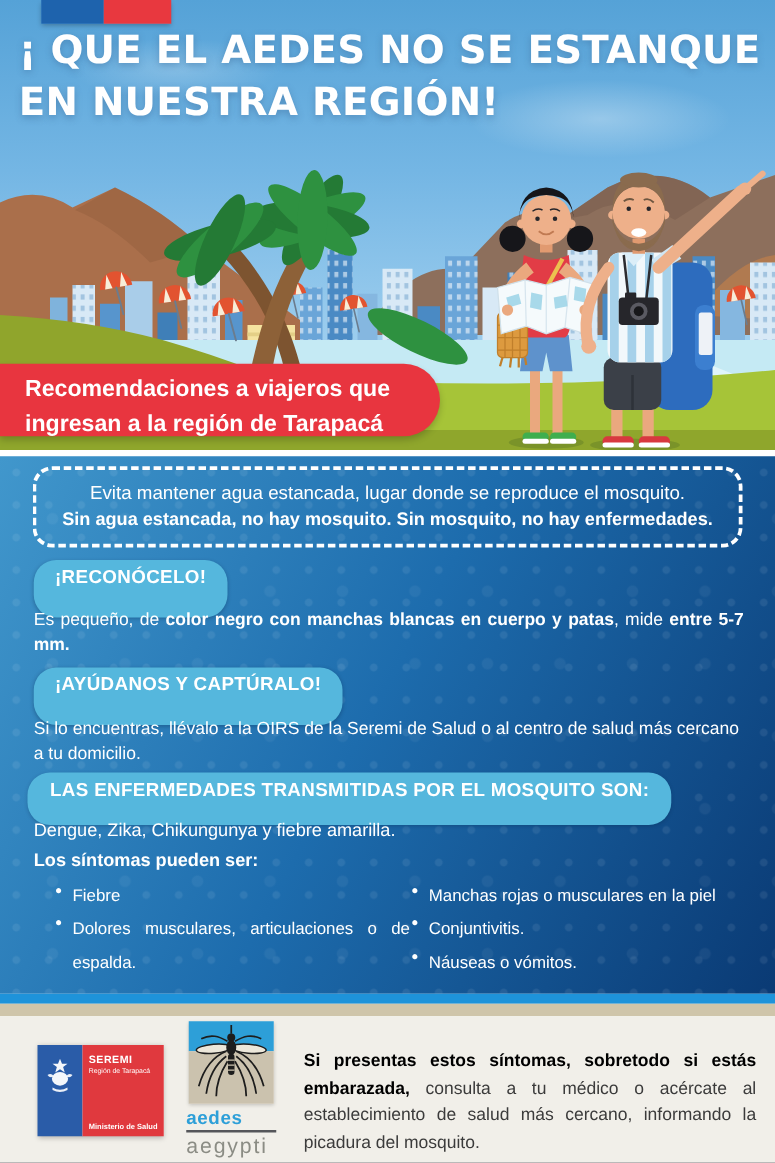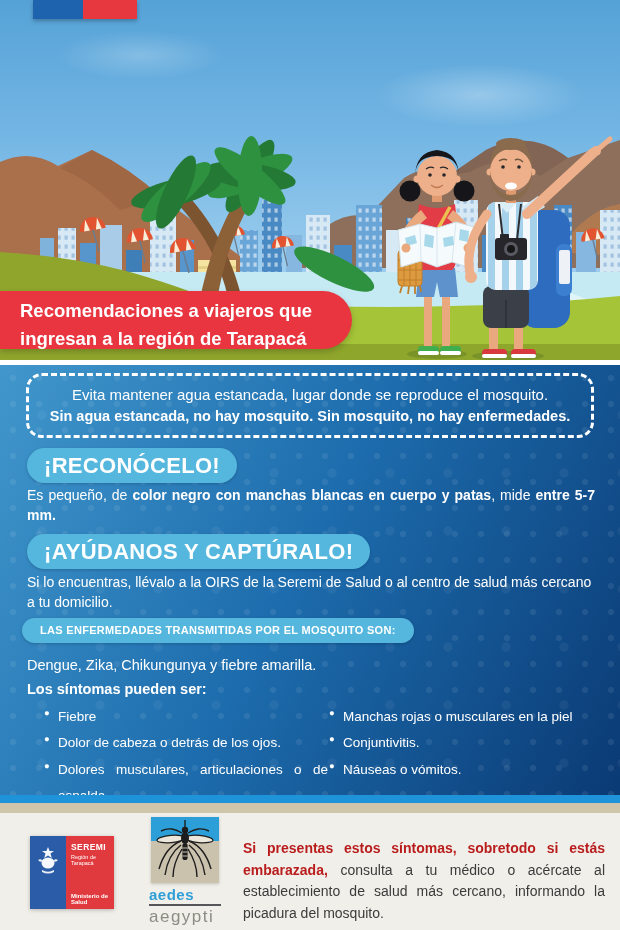--- a/index.html
+++ b/index.html
@@ -31,59 +31,59 @@
       radial-gradient(rgba(255,255,255,.08) 2.6px, transparent 3.6px),
       radial-gradient(rgba(255,255,255,.05) 4px, transparent 5.2px),
       linear-gradient(118deg,#4197cc 0%,#1d6cad 48%,#0a3a74 100%);
     background-size:26px 26px,58px 58px,100% 100%;
     background-position:0 0,13px 21px,0 0;}
   .dashedbox{position:absolute;top:8px;left:26px;right:26px;border:3px dashed #fff;
              border-radius:16px;text-align:center;padding:8px 8px;}
   .dashedbox .l1{font-size:15px;line-height:1.45;}
   .dashedbox .l2{font-size:14.5px;font-weight:bold;line-height:1.45;}
   .badge{display:inline-block;background:#55b7dd;color:#fff;font-weight:bold;
-         border-radius:18px;padding:5px 17px 4px;font-size:22px;letter-spacing:.3px;
+         border-radius:18px;padding:5px 17px 24px;font-size:15px;letter-spacing:.3px;
          box-shadow:0 1px 3px rgba(0,30,60,.25);}
-  .badge.big{font-size:11px;padding:6px 18px 7px;white-space:nowrap;}
+  .badge.big{font-size:15px;padding:6px 18px 19px;white-space:nowrap;}
   .b1{position:absolute;top:83px;left:27px;}
   .p1{position:absolute;top:121px;left:27px;right:25px;margin:0;font-size:14px;line-height:1.4;text-align:justify;}
   .b2{position:absolute;top:169px;left:27px;}
   .p2{position:absolute;top:208px;left:27px;right:25px;margin:0;font-size:14px;line-height:1.4;}
   .b3{position:absolute;top:253px;left:22px;}
   .p3{position:absolute;top:292px;left:27px;margin:0;font-size:14.5px;}
   .p4{position:absolute;top:316px;left:27px;margin:0;font-size:14.5px;font-weight:bold;}
   .sym{position:absolute;top:339px;left:43px;right:18px;display:flex;}
   .sym ul{margin:0;padding:0;list-style:none;font-size:13.5px;line-height:1.95;}
   .sym .colL{width:285px;text-align:justify;}
   .sym .colR{flex:1;}
   .sym li{position:relative;padding-left:15px;}
   .sym li::before{content:"●";position:absolute;left:1px;top:0;font-size:9.5px;}
 
   
   .strip-blue{position:absolute;top:795px;left:0;width:620px;height:8px;background:#1e93da;}
   .strip-tan{position:absolute;top:803px;left:0;width:620px;height:10px;background:#cfc5aa;}
   .footer{position:absolute;top:813px;left:0;width:620px;height:117px;background:#f1efe9;}
-  .seremi{position:absolute;left:30px;top:23px;width:84px;height:73px;display:flex;
+  .seremi{position:absolute;left:30px;top:23px;width:101px;height:73px;display:flex;
           box-shadow:0 1px 4px rgba(0,0,0,.25);}
   .seremi .blue{width:36px;background:#2a5ca8;display:flex;align-items:flex-start;justify-content:center;padding-top:10px;box-sizing:border-box;}
   .seremi .red{flex:1;background:#e0393e;color:#fff;display:flex;flex-direction:column;padding:6px 3px 4px 5px;box-sizing:border-box;}
   .seremi .nm{font-size:8.5px;font-weight:bold;letter-spacing:.4px;}
   .seremi .rg{font-size:5.5px;margin-top:2px;}
   .seremi .mn{font-size:6px;font-weight:bold;margin-top:auto;}
   .aedes{position:absolute;left:149px;top:4px;width:84px;}
   .aedes .sq{width:68px;height:66px;position:relative;margin-left:2px;box-shadow:0 1px 3px rgba(0,0,0,.2);}
   .aedes .sq .sky{position:absolute;top:0;left:0;right:0;height:24px;background:#2d9fd8;}
   .aedes .sq .sand{position:absolute;top:24px;left:0;right:0;bottom:0;background:#cbc2ae;}
   .aedes .sq svg{position:absolute;left:0;top:0;}
   .aedes .w1{font-size:15px;font-weight:bold;color:#2d9fd8;letter-spacing:.5px;margin-top:3px;}
   .aedes .rule{width:72px;border-top:2px solid #55565a;margin:1px 0 1px 0;}
   .aedes .w2{font-size:17px;color:#8b8c84;letter-spacing:1.5px;}
   .advice{position:absolute;left:243px;top:25px;width:362px;margin:0;font-size:14px;line-height:1.55;
           color:#3b3b3b;text-align:justify;}
-  .advice strong{color:#b91c1c;}
+  .advice strong{color:#000000;}
 </style>
 </head>
 <body>
 
 <div class="poster">
 
   <div class="hero">
 
     <svg class="scene-svg" viewBox="0 0 620 360">
       <defs>
@@ -304,20 +304,24 @@
           <circle cx="511" cy="167" r="1.8" fill="#26262b"></circle>
         <path d="M491,161 q4,-3 8,-1 M507,160 q4,-2 8,2" stroke="#6e5640" stroke-width="1.5" fill="none"></path>
       </g>
     </svg>
 
     <div class="flag">
       <div class="b"></div>
       <div class="r"></div>
     </div>
 
+    <div class="title">
+      <div>¡ QUE EL AEDES NO SE ESTANQUE</div>
+      <div>EN NUESTRA REGIÓN!</div>
+    </div>
 
     <div class="banner">
       <div>Recomendaciones a viajeros que</div>
       <div>ingresan a la región de Tarapacá</div>
     </div>
   </div>
 
   <div class="panel">
 
     <div class="dashedbox">
@@ -334,21 +338,20 @@
     <p class="p2">Si lo encuentras, llévalo a la OIRS de la Seremi de Salud o al centro de salud más cercano a tu domicilio.</p>
 
     <span class="badge big b3">LAS ENFERMEDADES TRANSMITIDAS POR EL MOSQUITO SON:</span>
 
     <p class="p3">Dengue, Zika, Chikungunya y fiebre amarilla.</p>
     <p class="p4">Los síntomas pueden ser:</p>
 
     <div class="sym">
       <ul class="colL">
         <li>Fiebre</li>
-        <li>Dolor de cabeza o detrás de los ojos.</li>
         <li>Dolores musculares, articulaciones o de espalda.</li>
       </ul>
       <ul class="colR">
         <li>Manchas rojas o musculares en la piel</li>
         <li>Conjuntivitis.</li>
         <li>Náuseas o vómitos.</li>
       </ul>
     </div>
   </div>
 

